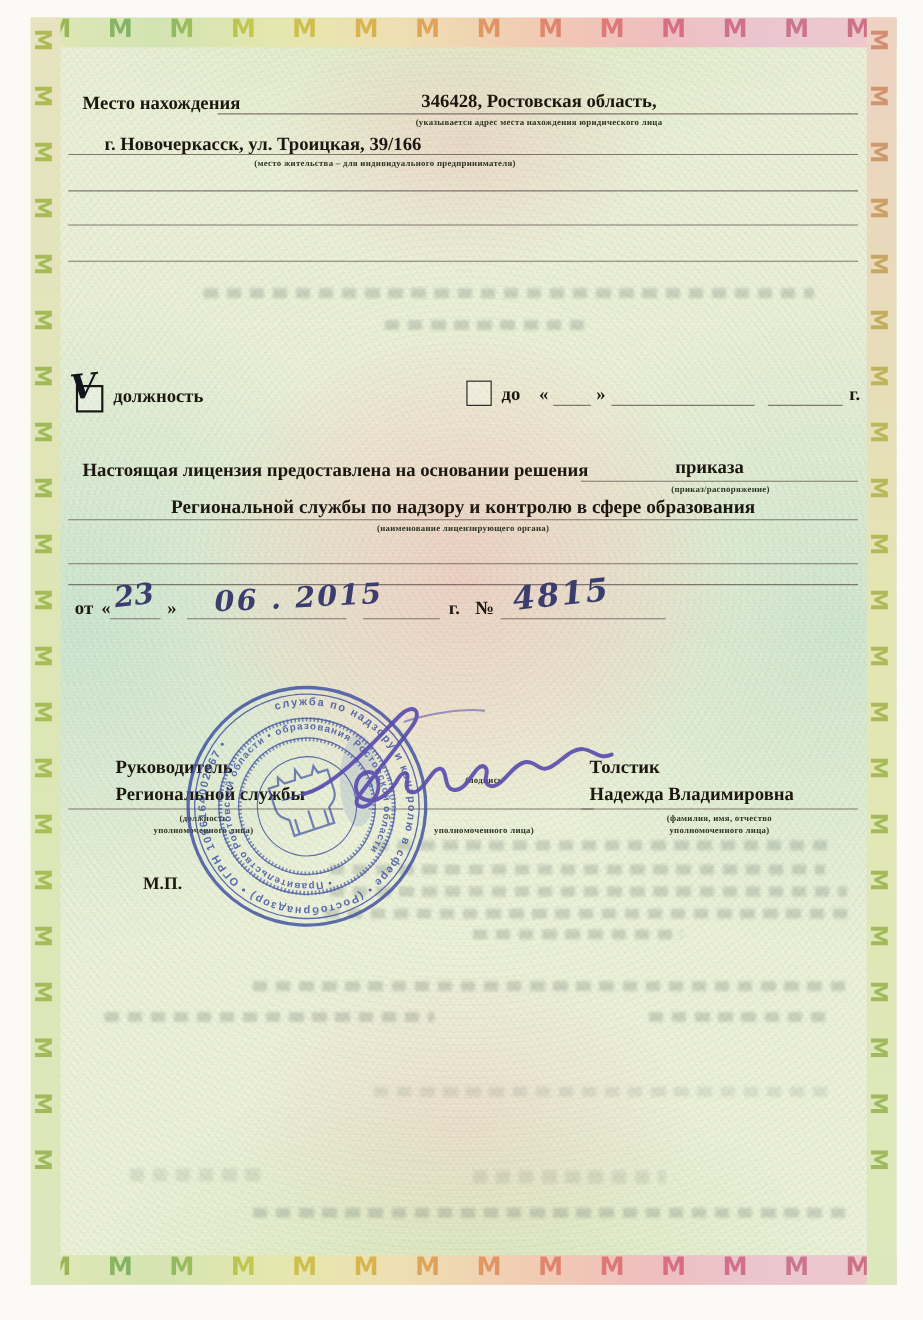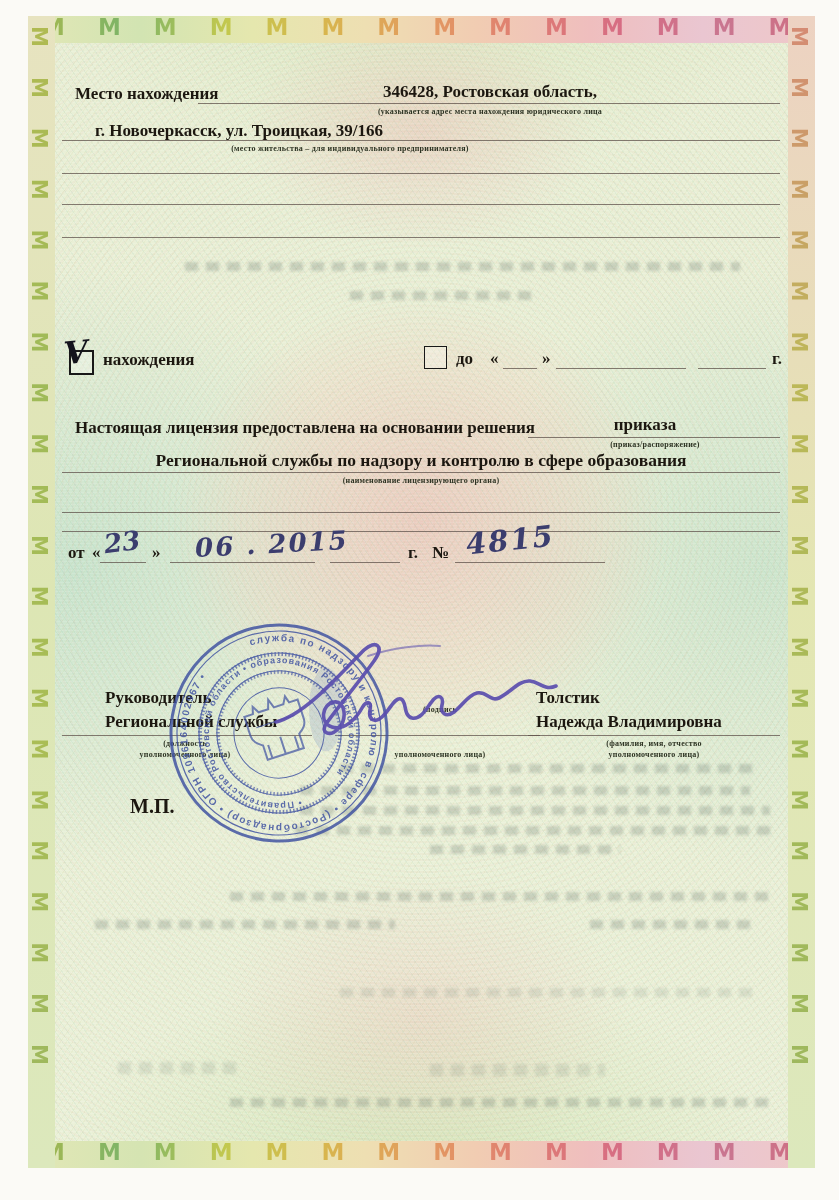--- a/index.html
+++ b/index.html
@@ -89,21 +89,21 @@
   <div class="t" style="left:95px;top:121px">г. Новочеркасск, ул. Троицкая, 39/166</div>
   <div class="rule" style="left:62px;top:140px;width:718px"></div>
   <div class="cap" style="left:120px;top:144px;width:460px">(место жительства – для индивидуального предпринимателя)</div>
 
   <div class="rule" style="left:62px;top:173px;width:718px"></div>
   <div class="rule" style="left:62px;top:204px;width:718px"></div>
   <div class="rule" style="left:62px;top:237px;width:718px"></div>
 
   <div class="box" style="left:69px;top:350px"></div>
   <div class="vmark" style="left:64px;top:334px">V</div>
-  <div class="t" style="left:103px;top:350px">нахождения</div>
+  <div class="t" style="left:103px;top:350px">должность</div>
 
   <div class="box" style="left:424px;top:346px;border-width:1.8px"></div>
   <div class="t" style="left:456px;top:349px">до</div>
   <div class="t" style="left:490px;top:349px">«</div>
   <div class="rule" style="left:503px;top:368px;width:34px"></div>
   <div class="t" style="left:542px;top:349px">»</div>
   <div class="rule" style="left:556px;top:368px;width:130px"></div>
   <div class="rule" style="left:698px;top:368px;width:68px"></div>
   <div class="t" style="left:772px;top:349px">г.</div>
 
@@ -141,21 +141,21 @@
   <div class="rule" style="left:335px;top:735px;width:205px"></div>
   <div class="cap" style="left:340px;top:705px;width:200px">(подпись</div>
   <div class="cap" style="left:340px;top:750px;width:200px">уполномоченного лица)</div>
 
   <div class="t" style="left:536px;top:688px">Толстик</div>
   <div class="t" style="left:536px;top:712px">Надежда Владимировна</div>
   <div class="rule" style="left:528px;top:735px;width:252px"></div>
   <div class="cap" style="left:528px;top:739px;width:252px">(фамилия, имя, отчество</div>
   <div class="cap" style="left:528px;top:750px;width:252px">уполномоченного лица)</div>
 
-  <div class="t" style="left:130px;top:795px;font-size:20px">М.П.</div>
+  <div class="t" style="left:130px;top:795px;font-size:16px">М.П.</div>
 
   <div class="stamp-wrap">
     <svg width="242" height="242" viewBox="-121 -121 242 242">
       <g transform="rotate(-18)" stroke="#3b4ea0" fill="none" opacity="0.9">
         <ellipse cx="52" cy="-8" rx="17" ry="42" fill="rgba(120,140,195,.28)" stroke="none" transform="rotate(18 52 -8)"></ellipse>
         <circle r="108" stroke-width="3"></circle>
         <circle r="102" stroke-width="1.2"></circle>
         <circle r="80" stroke-width="1.2"></circle>
         <circle r="79" stroke-width="4" stroke-dasharray="1.5,2" opacity=".8"></circle>
         <circle r="62" stroke-width="1.1"></circle>

